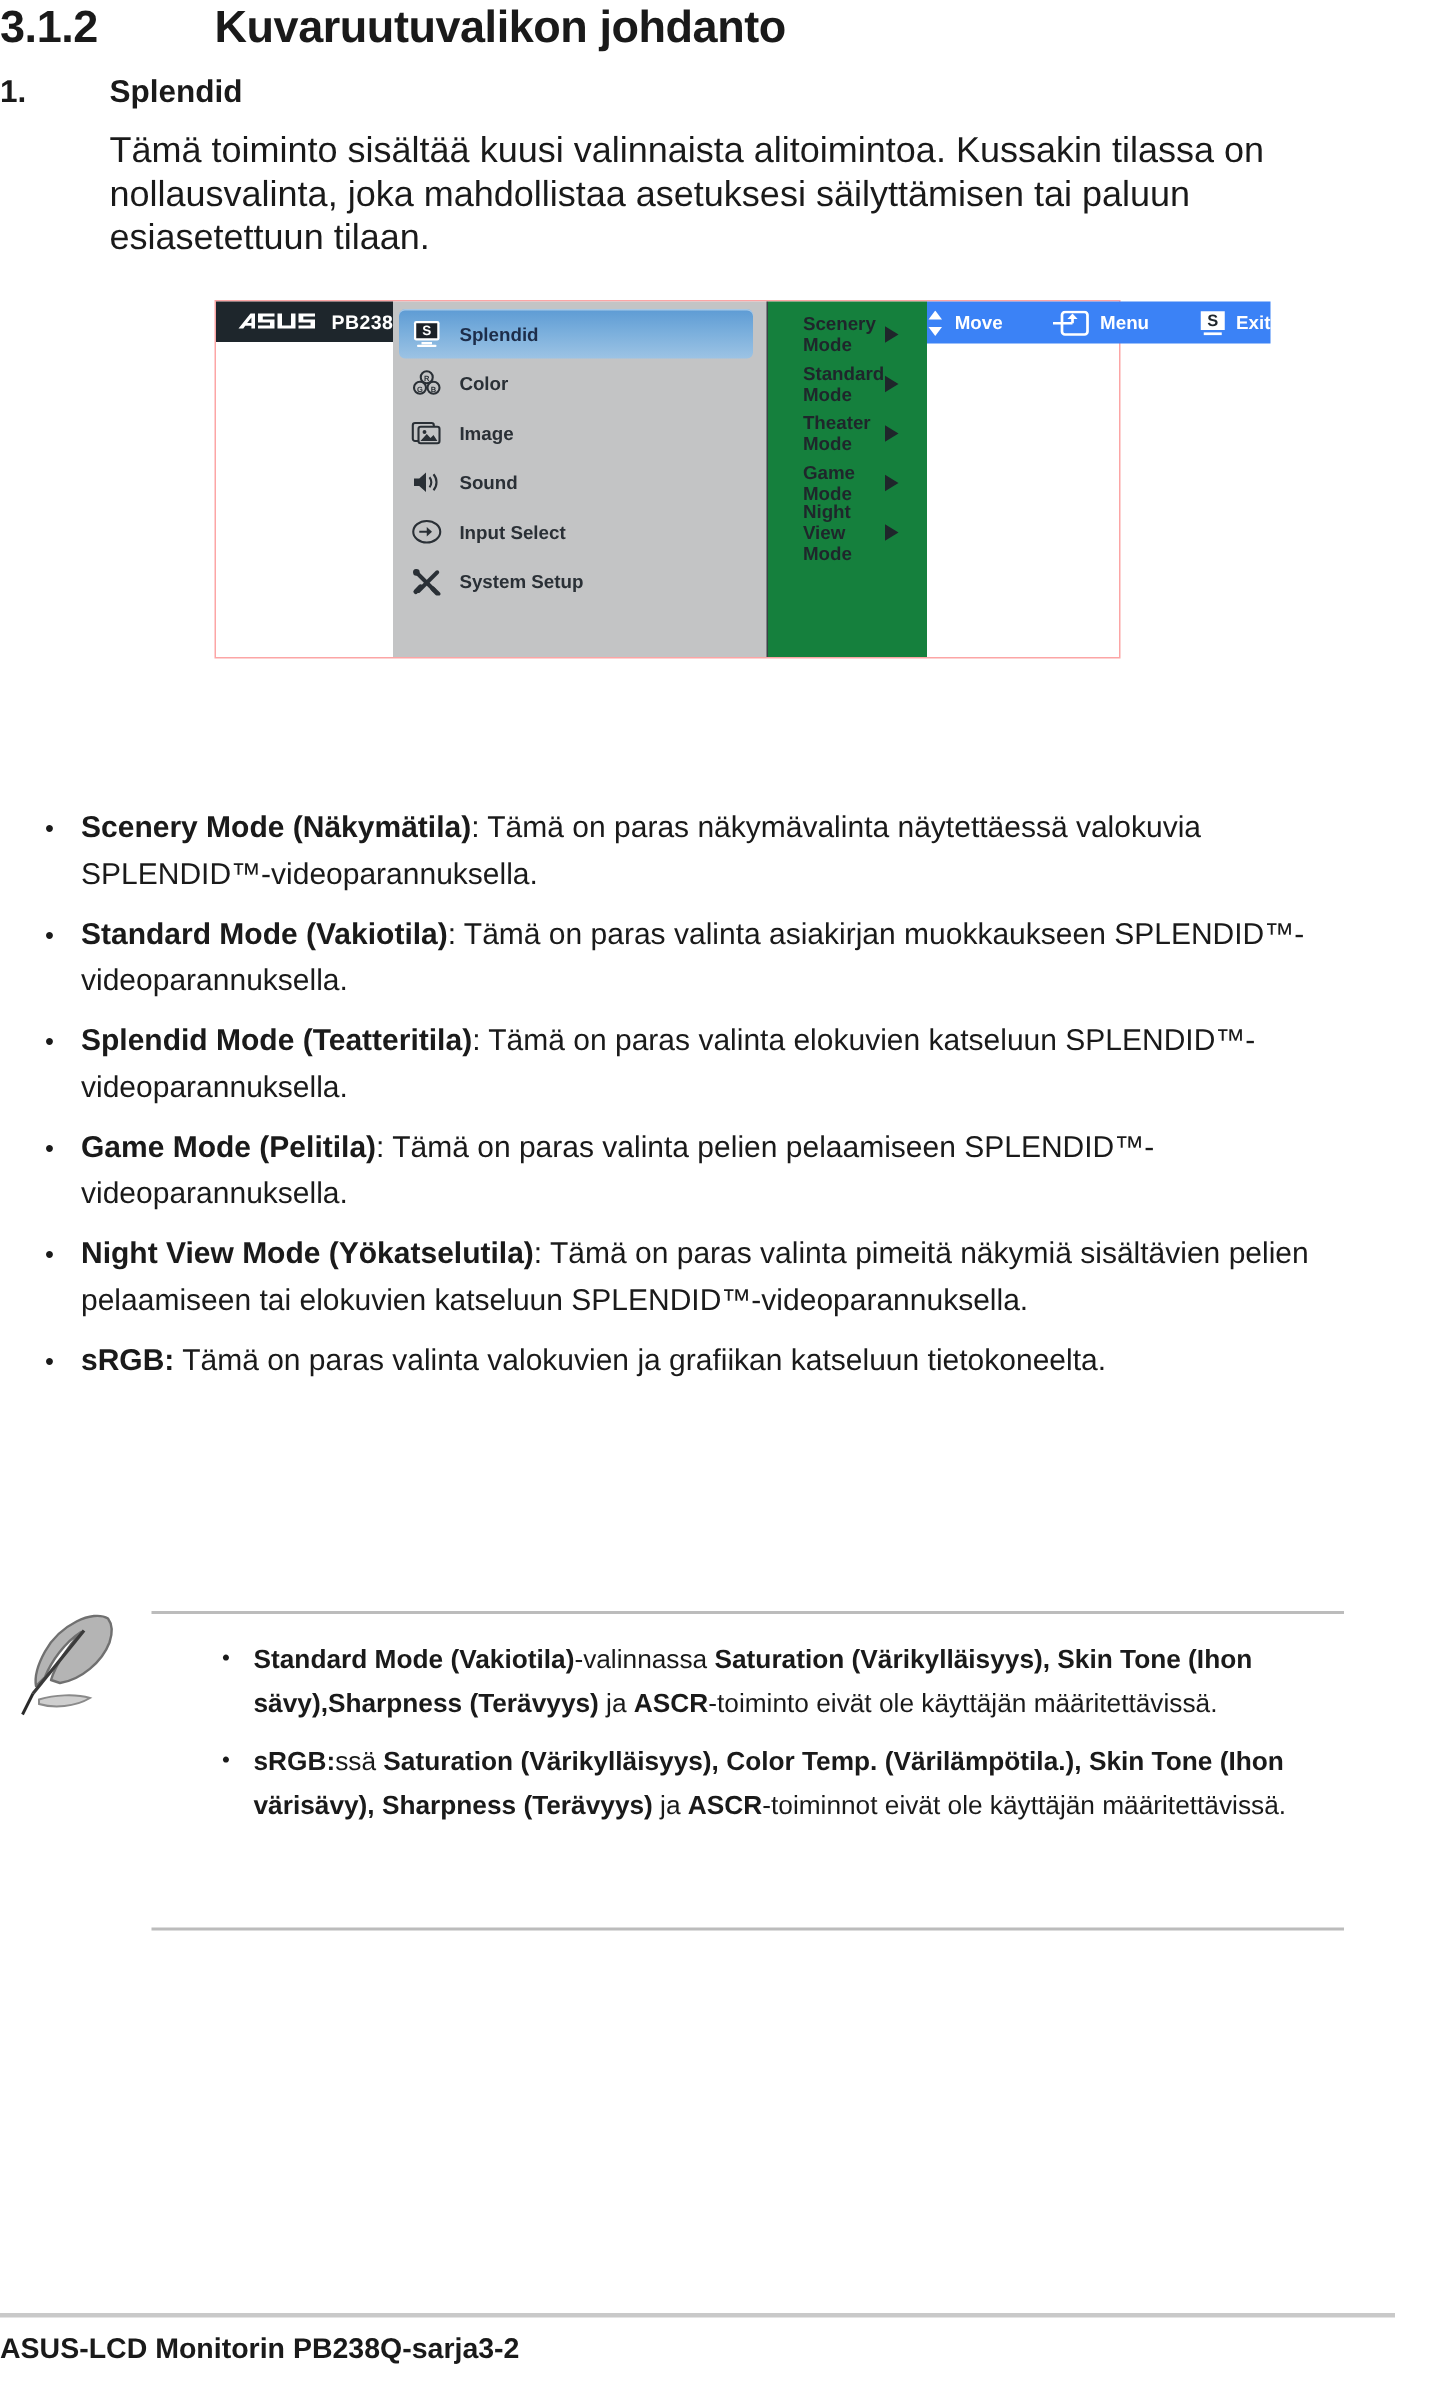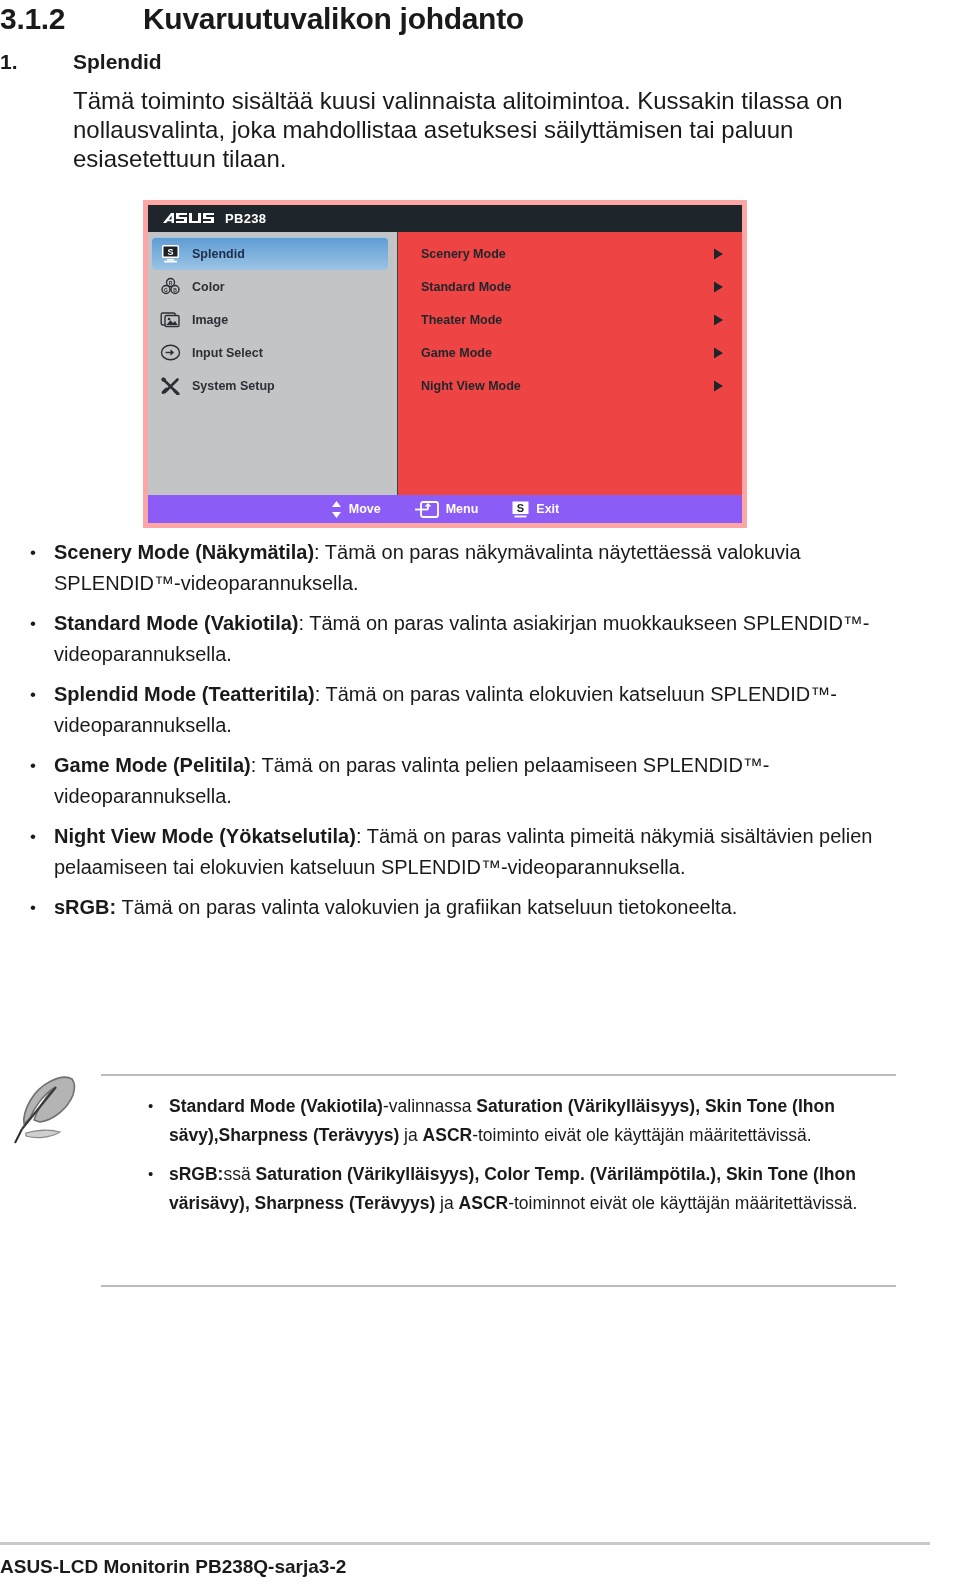--- a/index.html
+++ b/index.html
@@ -46,25 +46,25 @@
     width: 800px;
     font-size: 24px;
     line-height: 29px;
   }
 
   
   .osd {
     position: absolute;
     left: 143px; top: 200px;
     width: 604px;
-    height: 328px;
+    height: 239px;
     background: #ffffff;
-    border: 5px solid #fca5a5;
-    display: flex;
-    flex-direction: column;
+    border: 1px solid #fca5a5;
+    display: flex;
+    flex-direction: row;
     font-size: 12.5px;
   }
   .osd-title {
     height: 27px;
     background: #1e262c;
     display: flex;
     align-items: center;
     padding-left: 14px;
     gap: 9px;
   }
@@ -99,36 +99,36 @@
   .side-item.active {
     background: linear-gradient(to bottom, #5d9bd4 0%, #79aedc 45%, #9cc3e4 100%);
     border-radius: 4px;
     margin: 0 9px 0 4px;
     padding-left: 8px;
     color: #1d2d4a;
     box-shadow: inset 0 1px 0 rgba(255,255,255,0.45);
   }
   .side-ico { width: 21px; height: 19px; flex: none; display:block; }
 
-  .osd-main { flex: 1; background: #ef4444; padding-top: 5px; }
+  .osd-main { flex: 1; background: #15803d; padding-top: 5px; }
   .mode-row {
     height: 33px;
     display: flex;
     align-items: center;
     padding: 0 18px 0 23px;
     font-weight: bold;
     color: #1f262b;
     font-size: 12.5px;
   }
   .mode-row .mlabel { flex: 1; }
   .arrow-ico { width: 11px; height: 12px; display:block; }
 
   .osd-foot {
     height: 28px;
-    background: #8b5cf6;
+    background: #3b82f6;
     display: flex;
     align-items: center;
     justify-content: center;
     gap: 34px;
     color: #ffffff;
     font-weight: bold;
     font-size: 12.5px;
   }
   .foot-item { display: flex; align-items: center; gap: 7px; }
   .foot-ico { display:block; }
@@ -261,20 +261,28 @@
         <div class="side-item">
           <svg class="side-ico" viewBox="0 0 21 19">
             <rect x="1.2" y="3" width="14" height="12" rx="1.5" fill="none" stroke="#2a3036" stroke-width="1.4"></rect>
             <rect x="5" y="5.5" width="14" height="11" rx="1.5" fill="#c3c4c5" stroke="#2a3036" stroke-width="1.4"></rect>
             <circle cx="9" cy="9" r="1.3" fill="#2a3036"></circle>
             <path d="M6.3 15 L10.5 10.3 L13 13 L15 11 L17.6 15 Z" fill="#2a3036"></path>
           </svg>
           <span>Image</span>
         </div>
 
+        <div class="side-item">
+          <svg class="side-ico" viewBox="0 0 21 19">
+            <path d="M2 7 L5.5 7 L10 3 L10 16 L5.5 12 L2 12 Z" fill="#2a3036"></path>
+            <path d="M12.3 6.2 A5 5 0 0 1 12.3 12.8" fill="none" stroke="#2a3036" stroke-width="1.4"></path>
+            <path d="M15 4.2 A8 8 0 0 1 15 14.8" fill="none" stroke="#2a3036" stroke-width="1.4"></path>
+          </svg>
+          <span>Sound</span>
+        </div>
 
         <div class="side-item">
           <svg class="side-ico" viewBox="0 0 21 19">
             <ellipse cx="10.5" cy="9.5" rx="9" ry="7.2" fill="none" stroke="#2a3036" stroke-width="1.4"></ellipse>
             <path d="M5.5 9.5 L13 9.5" stroke="#2a3036" stroke-width="1.4"></path>
             <path d="M10.5 6.3 L14 9.5 L10.5 12.7 Z" fill="#2a3036"></path>
           </svg>
           <span>Input Select</span>
         </div>
 

